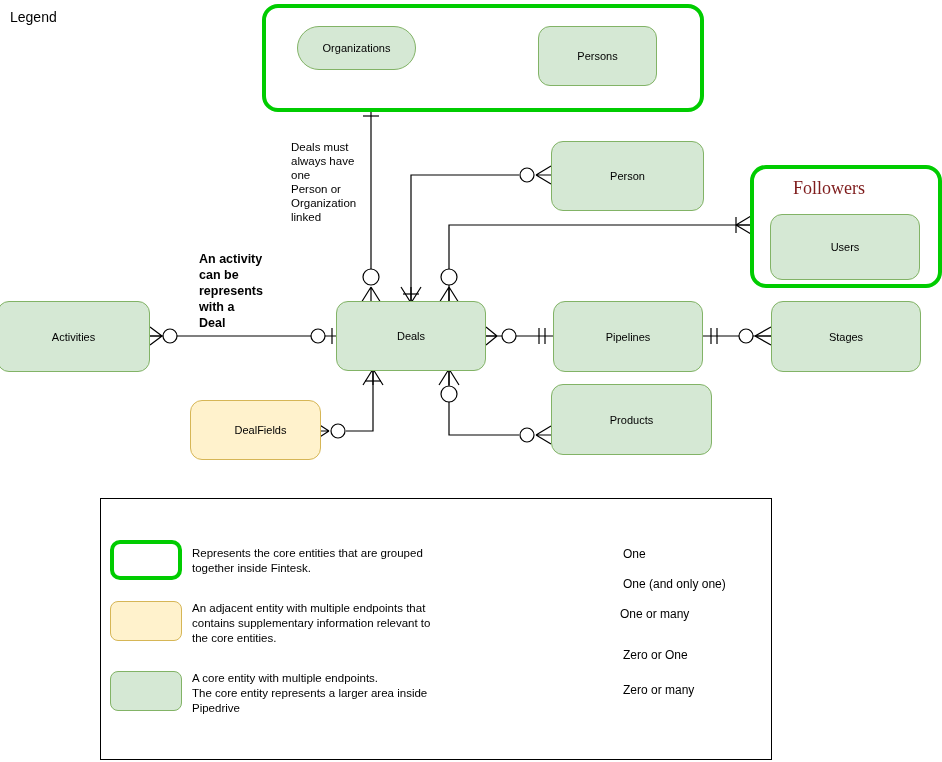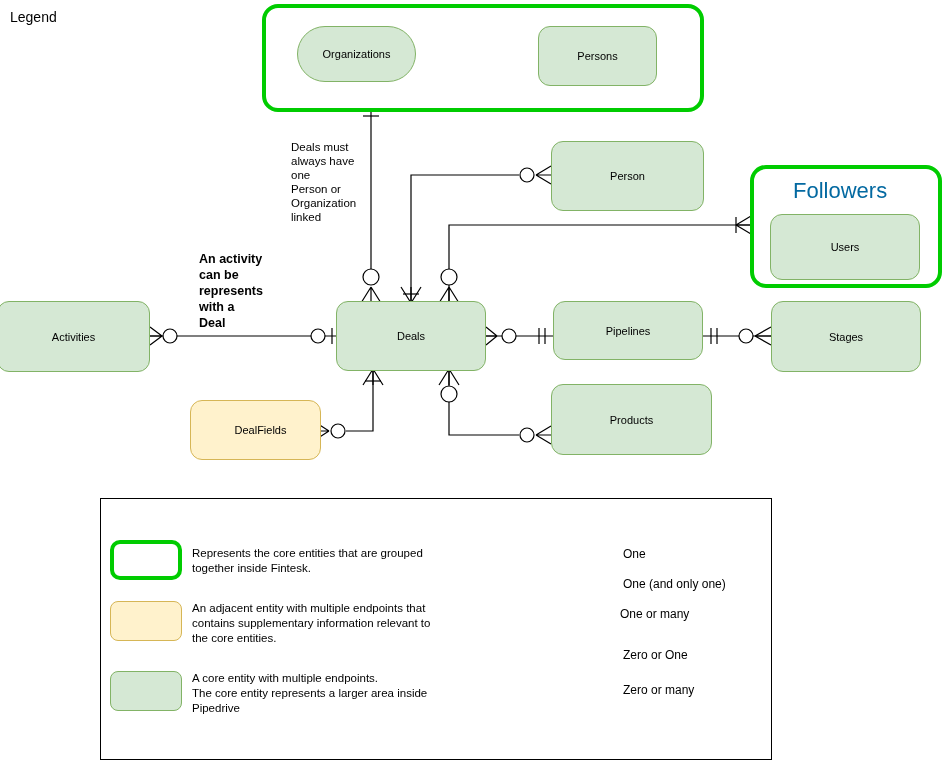--- a/index.html
+++ b/index.html
@@ -38,23 +38,23 @@
   }
   .group-box {
     position: absolute;
     background: #ffffff;
     border: 4px solid #00cc00;
     border-radius: 16px;
     box-sizing: border-box;
   }
   .group-title {
     position: absolute;
-    color: #0369a1;
-    font-size: 22px;
-    font-family: Liberation Sans, sans-serif;
+    color: #7f1d1d;
+    font-size: 18px;
+    font-family: Liberation Serif, serif;
   }
   .note-text {
     position: absolute;
     font-size: 11.5px;
     color: #000000;
     line-height: 14px;
     white-space: pre-line;
   }
   .note-text.bold {
     font-weight: bold;
@@ -193,21 +193,21 @@
     <circle cx="589" cy="690" r="7" fill="#ffffff"></circle>
     <path d="M598 690 L613 681 M598 690 L613 690 M598 690 L613 699"></path>
   </g>
 </svg>
 
 <div class="group-box" style="left:262px; top:4px; width:442px; height:108px;"></div>
 
 <div class="group-box" style="left:750px; top:165px; width:192px; height:123px;"></div>
 <div class="group-title" style="left:793px; top:178px;">Followers</div>
 
-<div class="entity" style="left:297px; top:26px; width:119px; height:56px;border-radius:28px;">
+<div class="entity" style="left:297px; top:26px; width:119px; height:44px;border-radius:28px;">
   <span>Organizations</span>
 </div>
 
 <div class="entity" style="left:538px; top:26px; width:119px; height:60px;">
   <span>Persons</span>
 </div>
 
 <div class="entity" style="left:551px; top:141px; width:153px; height:70px;">
   <span>Person</span>
 </div>
@@ -217,21 +217,21 @@
 </div>
 
 <div class="entity" style="left:-3px; top:301px; width:153px; height:71px;">
   <span>Activities</span>
 </div>
 
 <div class="entity" style="left:336px; top:301px; width:150px; height:70px;">
   <span>Deals</span>
 </div>
 
-<div class="entity" style="left:553px; top:301px; width:150px; height:59px;">
+<div class="entity" style="left:553px; top:301px; width:150px; height:71px;">
   <span>Pipelines</span>
 </div>
 
 <div class="entity" style="left:771px; top:301px; width:150px; height:71px;text-align:right;">
   <span>Stages</span>
 </div>
 
 <div class="entity adjacent" style="left:190px; top:400px; width:131px; height:60px;padding-left:10px;">
   <span>DealFields</span>
 </div>

